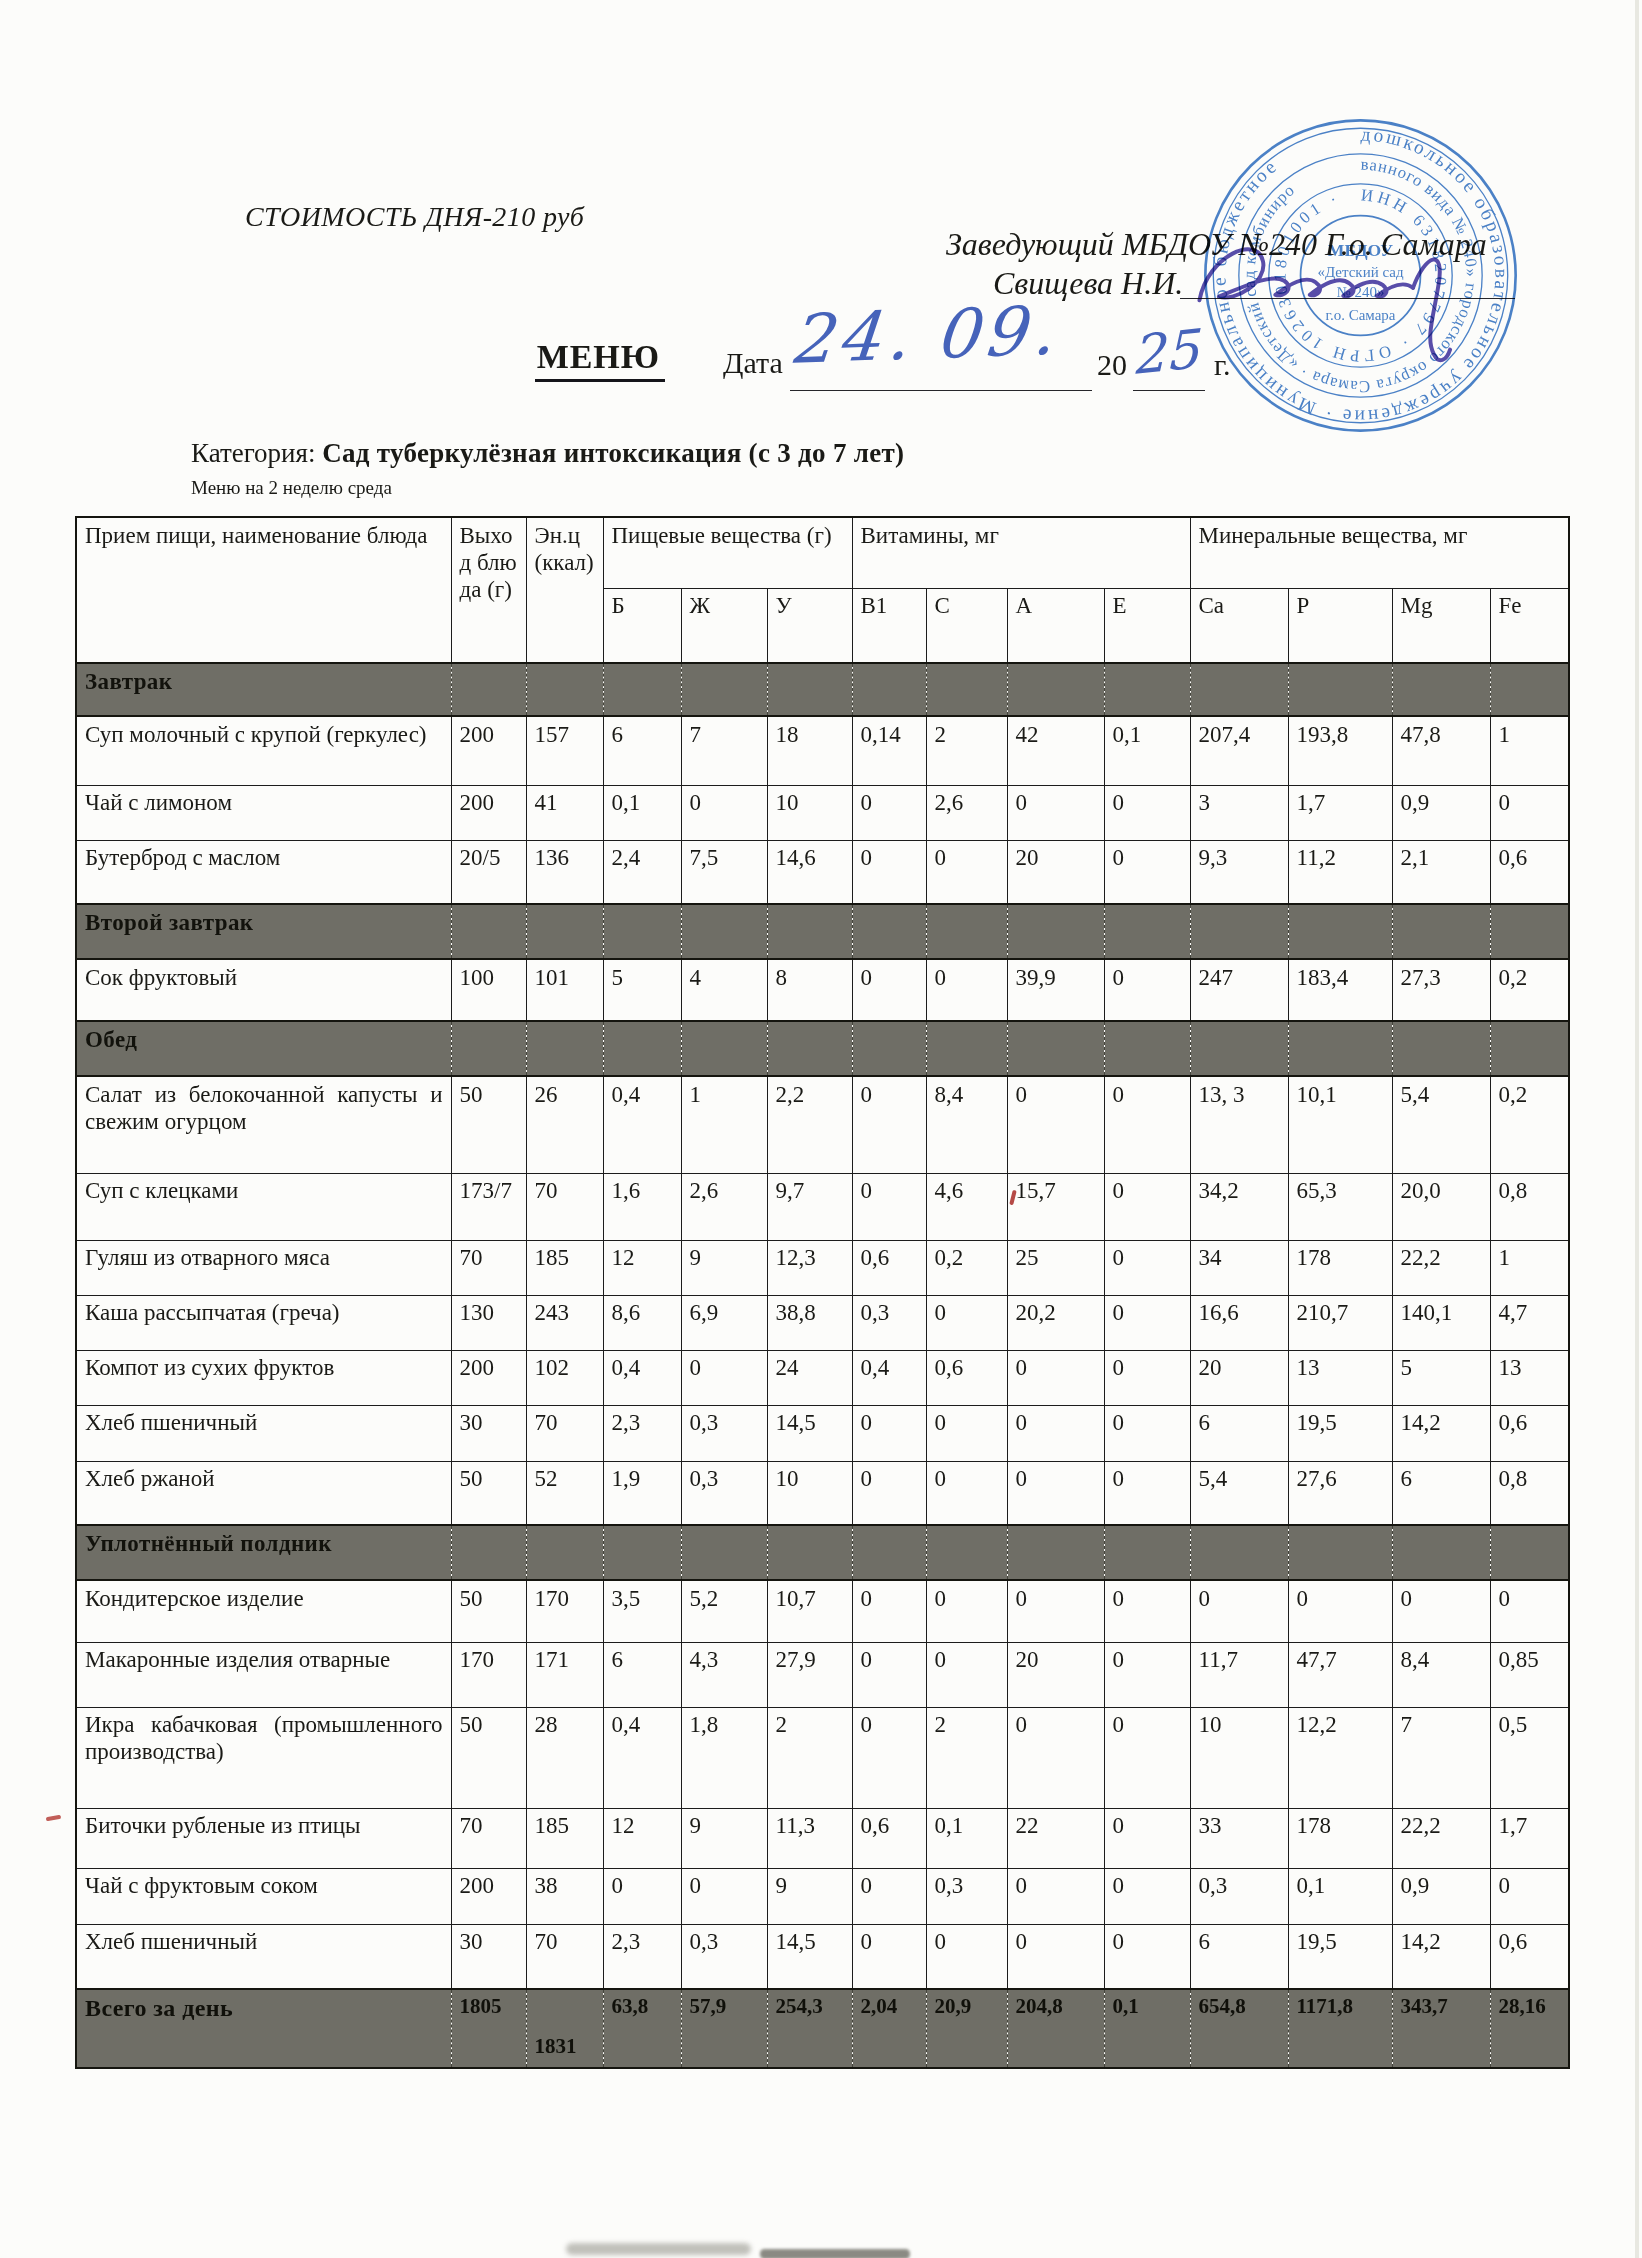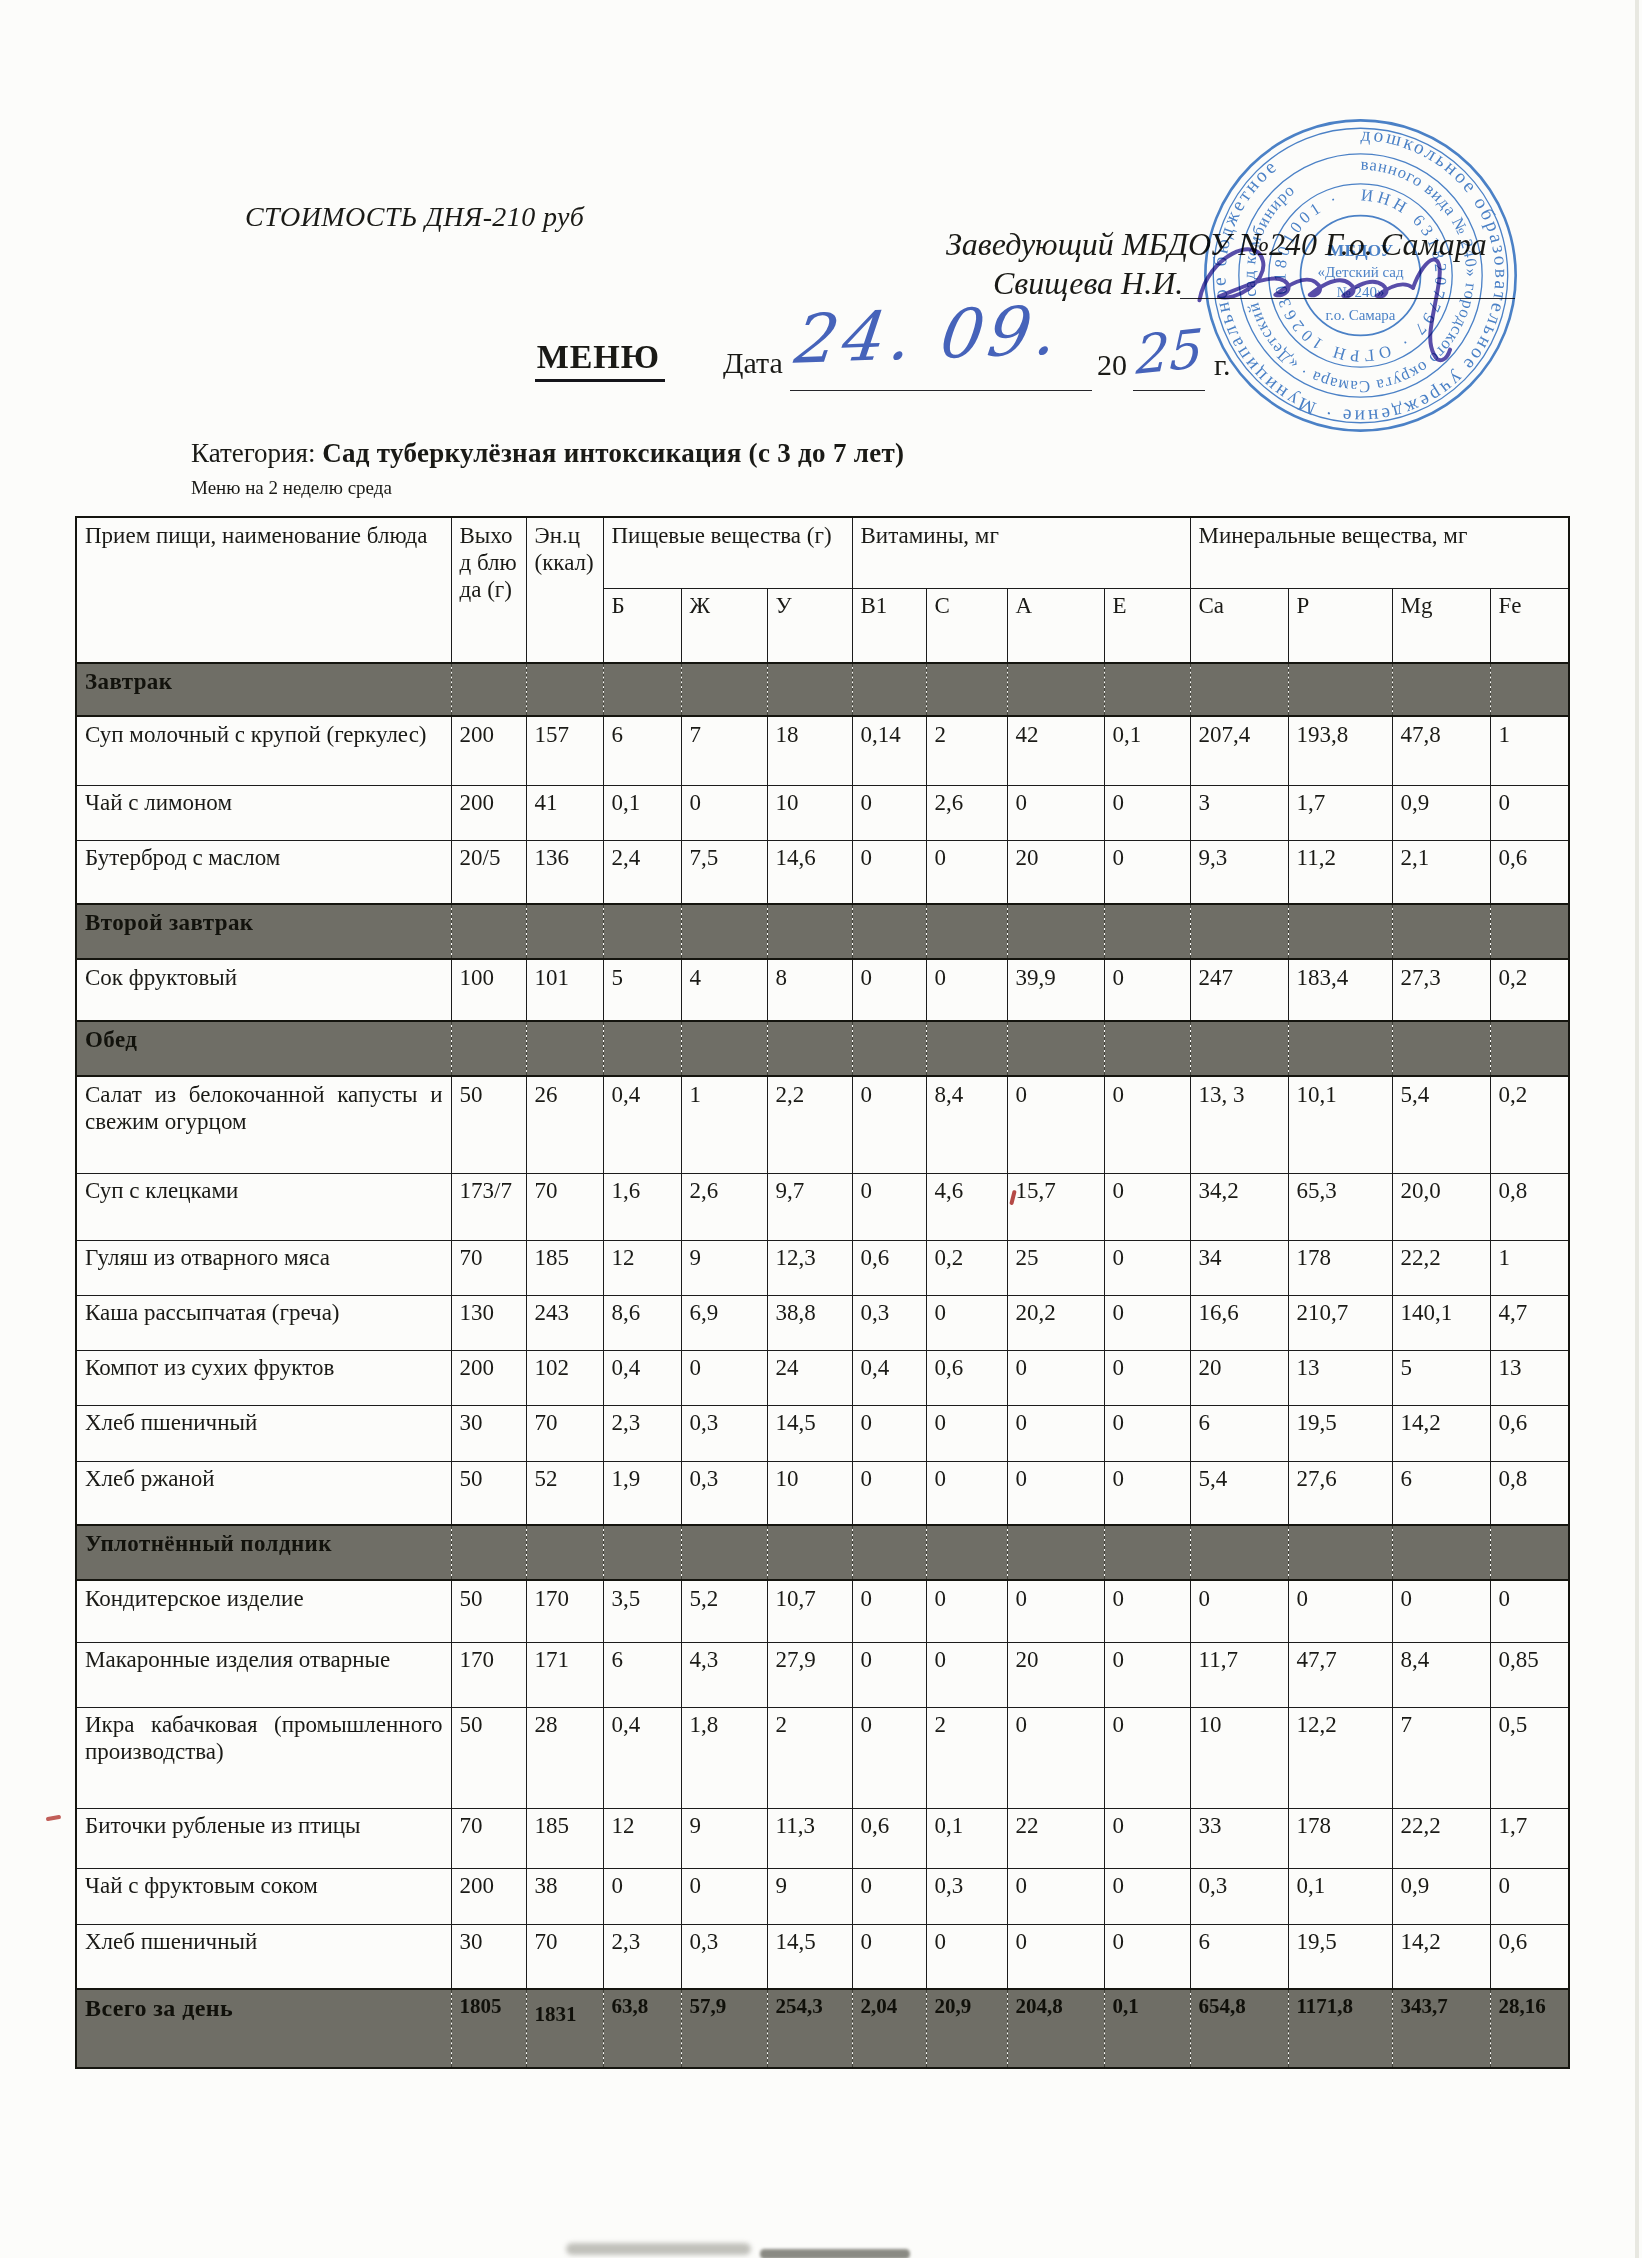--- a/index.html
+++ b/index.html
@@ -36,21 +36,21 @@
   th.h-meal{text-align:justify;}
   th.h-break{word-break:break-all;}
   td.dish-name{text-align:justify; -moz-text-align-last:left; text-align-last:left;}
   tr.sec td{background:#6f6e66; border-left:1.8px dashed #45453c; border-right:1.8px dashed #45453c;
     border-top:2.6px solid #15150f; border-bottom:2.6px solid #15150f;}
   tr.sec td.sec-name{font-weight:bold; color:#12120c; letter-spacing:0.4px;}
   tr.total td{background:#6f6e66; border-left:1.8px dashed #45453c; border-right:1.8px dashed #45453c;
     border-top:2.6px solid #15150f; border-bottom:2.6px solid #15150f;
     font-weight:bold; color:#10100a; font-size:21px; word-break:break-all;}
   tr.total td.total-name{font-size:24px; word-break:normal; letter-spacing:0.4px;}
-  tr.total td.drop{padding-top:12px;}
+  tr.total td.drop{padding-top:44px;}
   
   .stamp{left:1193px; top:108px; mix-blend-mode:multiply; opacity:.92;}
   .signature{left:1173px; top:210px; mix-blend-mode:multiply;}
   
   .red-tick{left:1011px; top:1190px; width:3.5px; height:15px; background:#a82a26; border-radius:1.8px;
     transform:rotate(14deg); opacity:.85;}
   .red-dash{left:46px; top:1816px; width:15px; height:4.4px; background:#b13630; border-radius:1.8px;
     transform:rotate(-10deg); opacity:.8;}
   .edge-line{left:1635px; top:0; width:3.5px; height:2258px; background:#e2e2db; opacity:.8;}
   .smudge1{left:566px; top:2243px; width:185px; height:12.4px; background:#8f8f86; border-radius:6.2px;

